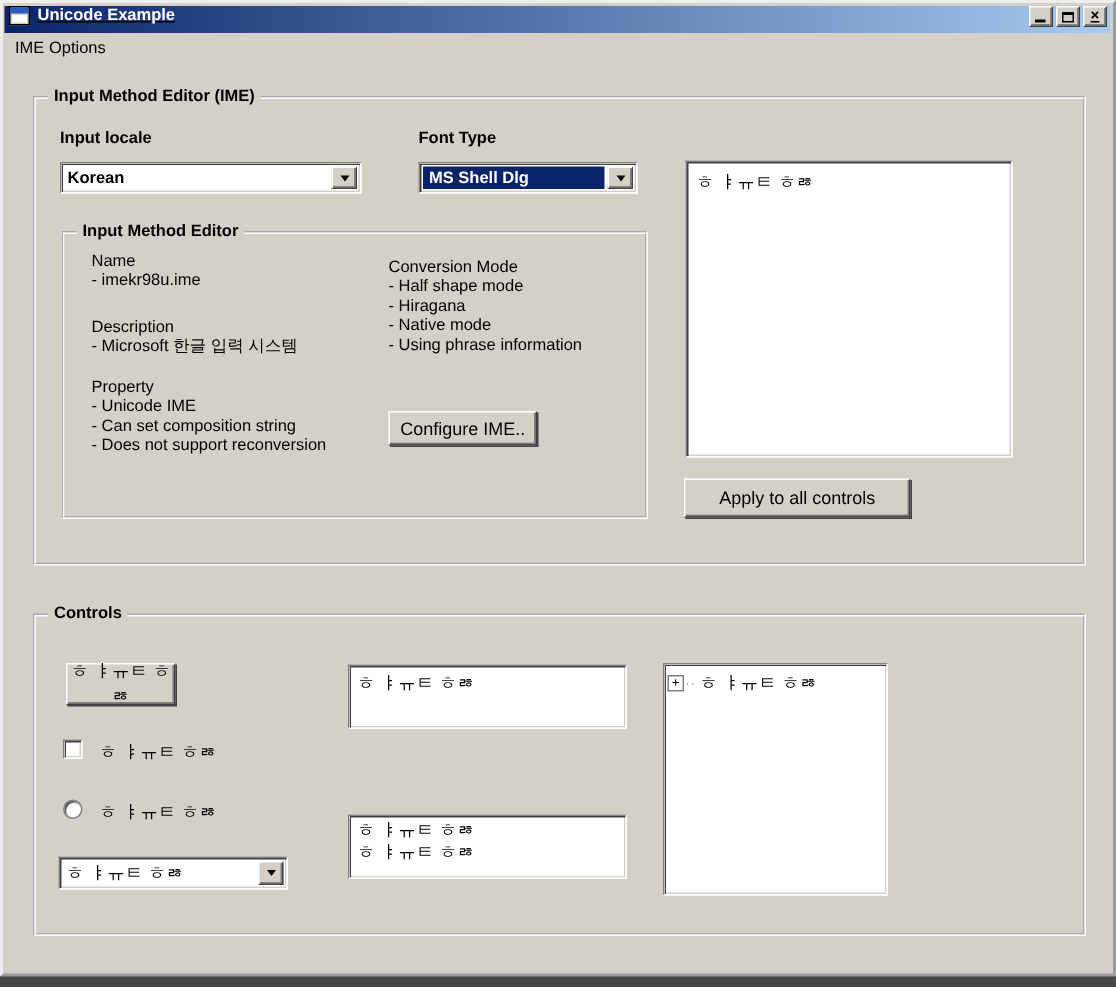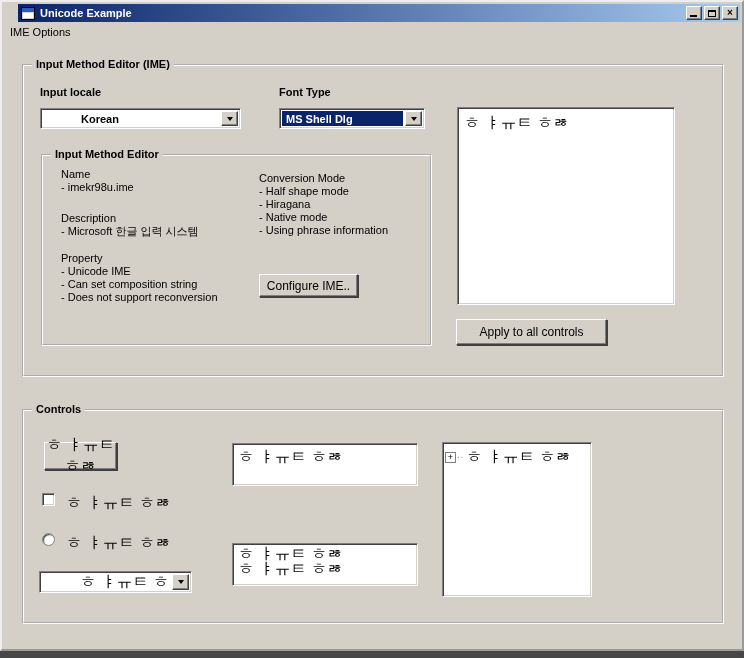--- a/index.html
+++ b/index.html
@@ -8,23 +8,23 @@
     font-family:"Liberation Sans","DejaVu Sans",sans-serif;
     font-size:11px; color:#000; background:#4a4a4a; overflow:hidden;
   }
   .window {
     position:absolute; left:0; top:0; width:744px; height:651px;
     background:#d4d0c8;
     border:2px outset #eee;
   }
   
   .titlebar {
-    position:absolute; left:16px; top:2px; right:2px; height:18px;
+    position:absolute; left:1px; top:2px; right:2px; height:18px;
     background:linear-gradient(to right,#0a246a,#a6caf0);
-    display:flex; align-items:center; padding-left:3px;
+    display:flex; padding-left:3px;text-decoration:underline;
   }
   .app-icon { width:14px; height:13px; position:relative; background:#d4d0c8; border:1px solid #000; }
   .app-icon::before { content:""; position:absolute; left:0; top:0; right:0; height:4px; background:#2a5bc4; }
   .app-icon::after { content:""; position:absolute; left:1px; top:5px; right:1px; bottom:1px; background:#fff; }
   .title-text { color:#fff; font-weight:bold; margin-left:5px; letter-spacing:0; }
   .caption-buttons { margin-left:auto; display:flex; gap:2px; padding-right:2px; }
   .cap-btn {
     width:16px; height:14px; background:#d4d0c8;
     border:1px solid; border-color:#fff #404040 #404040 #fff;
     box-shadow:inset -1px -1px 0 #808080;
@@ -50,21 +50,21 @@
   }
   .bold-label { font-weight:bold; position:absolute; }
   
   .sunken {
     background:#fff;
     border:1px solid; border-color:#808080 #fff #fff #808080;
     box-shadow:inset 1px 1px 0 #404040, inset -1px -1px 0 #d4d0c8;
   }
   
   .combo { position:absolute; height:21px; display:flex; align-items:stretch; }
-  .combo-value { flex:1; display:flex; align-items:center; padding-left:4px; font-weight:bold; overflow:hidden; white-space:nowrap;margin-left:36px; }
+  .combo-value { flex:1; display:flex; align-items:center; padding-left:4px; font-weight:bold; overflow:hidden; white-space:nowrap; }
   .combo-value.selected { background:#0a246a; color:#fff; margin:2px 0 2px 2px; }
   .combo-btn {
     width:17px; margin:2px; background:#d4d0c8;
     border:1px solid; border-color:#fff #404040 #404040 #fff;
     box-shadow:inset -1px -1px 0 #808080;
     display:flex; align-items:center; justify-content:center;
   }
   .arrow-down { width:0; height:0; border-left:3px solid transparent; border-right:3px solid transparent; border-top:4px solid #000; }
   
   .push-btn {
@@ -72,21 +72,21 @@
     border:1px solid; border-color:#fff #404040 #404040 #fff;
     box-shadow:inset -1px -1px 0 #808080, 1px 1px 0 #404040;
     display:flex; align-items:center; justify-content:center;
     font-family:inherit; font-size:12px; color:#000;
   }
   .push-btn.bold { font-weight:normal; }
   
   .text-block { position:absolute; line-height:13px; }
   .text-block div { white-space:nowrap; }
   .blk-label { margin-bottom:0; }
-  .jamo { font-size:16px; }
+  .jamo { font-size:12px; }
   
   .chk-box {
     position:absolute; width:13px; height:13px; background:#fff;
     border:1px solid; border-color:#808080 #fff #fff #808080;
     box-shadow:inset 1px 1px 0 #404040, inset -1px -1px 0 #d4d0c8;
   }
   .radio-circle {
     position:absolute; width:13px; height:13px; background:#fff;
     border:1px solid #808080; border-radius:50%;
     box-shadow:inset 1px 1px 1px #404040;

